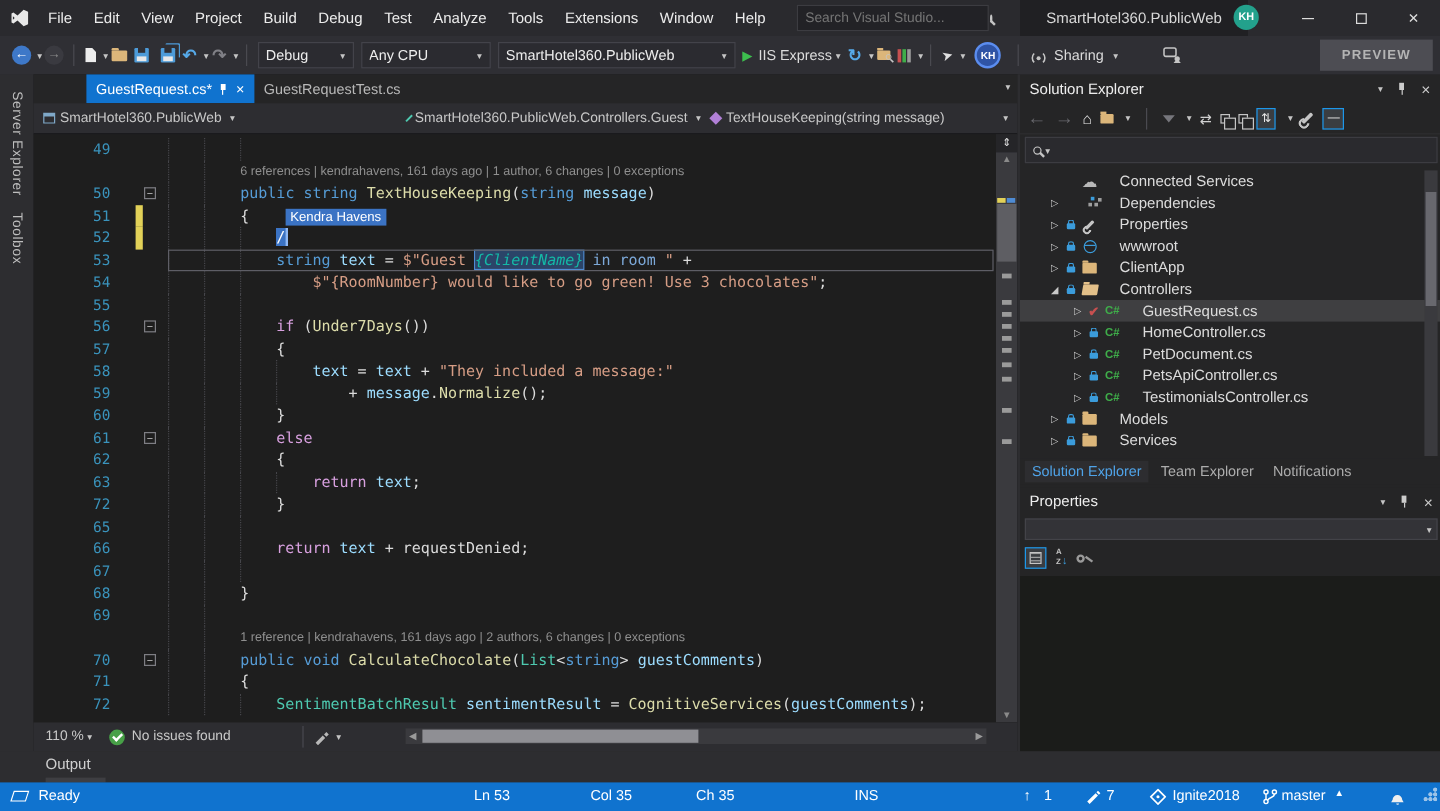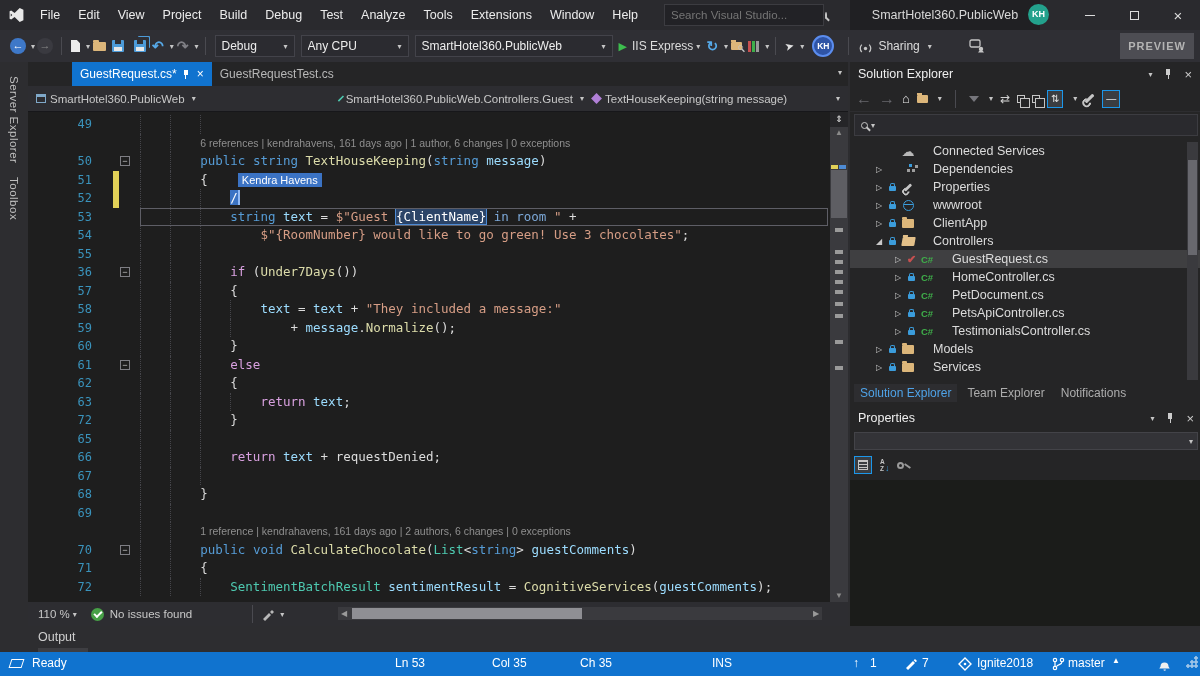--- a/index.html
+++ b/index.html
@@ -40,21 +40,21 @@
   .combo .lbl { flex:1; white-space:nowrap; overflow:hidden; }
   .play { color:#3DBE4E; font-size:11px; margin-right:5px; }
   .glyph-refresh { color:#56A9E8; font-size:14px; font-weight:bold; }
   .mag { width:7px; height:7px; border:1.5px solid #C5C5C5; border-radius:50%; position:relative; display:inline-block; }
   .mag::after { content:""; position:absolute; width:5px; height:1.5px; background:#C5C5C5; transform:rotate(45deg); right:-4px; bottom:-2px; }
   .minifolder { width:11px; height:8px; background:#DCB67A; border-radius:1px; position:relative; }
   .minifolder::before { content:""; position:absolute; top:-2px; left:0; width:5px; height:2px; background:#DCB67A; }
   .cols-ico { display:flex; gap:1px; }
   .cols-ico i { width:3px; height:11px; display:block; }
   #kh-toolbar { width:22px; height:22px; background:#2F54A5; border:2px solid #5B8DEF; font-size:8.5px; line-height:18px; margin:0 8px; }
-  .preview-btn { position:absolute; right:6px; top:3px; width:74px; height:26px; background:#4D4D53; color:#B4B4B4; font-size:11px; font-weight:bold; letter-spacing:1px; text-align:center; line-height:26px; }
+  .preview-btn { position:absolute; right:6px; top:3px; width:94px; height:26px; background:#4D4D53; color:#B4B4B4; font-size:11px; font-weight:bold; letter-spacing:1px; text-align:center; line-height:26px; }
   .ptr-ico { color:#E0E0E0; font-size:11px; transform:rotate(-15deg); }
 
   
   #leftrail { position:absolute; left:0; top:62px; width:28px; height:566px; background:#2D2D30; }
   .vtab { writing-mode:vertical-rl; color:#BEBEBE; font-size:11.5px; margin:14px 0 0 8px; letter-spacing:.5px; }
 
   
   #editor { position:absolute; left:28px; top:62px; width:820px; height:564px; background:#1E1E1E; }
   #tabs { position:absolute; left:0; top:0; width:820px; height:24px; background:#252526; display:flex;padding-left:44px; }
   .etab { height:24px; display:flex; align-items:center; padding:0 8px; font-size:12px; color:#B8B8B8; }
@@ -78,21 +78,21 @@
   .crow { position:relative; display:flex; height:18.5px; line-height:18.5px; white-space:pre; }
   .lnum { width:64px; text-align:right; color:#3A93BC; font-family:"DejaVu Sans Mono",monospace; font-size:12px; flex:none; }
   .lfold { width:48px; flex:none; position:relative; }
   .foldbox { position:absolute; left:28px; top:4px; width:10px; height:10px; border:1px solid #7E7E84; color:#C8C8C8; font-size:9px; line-height:8px; text-align:center; background:#1E1E1E; }
   .lbody { flex:1; font-family:"DejaVu Sans Mono",monospace; font-size:12.5px; color:#DCDCDC; white-space:pre; }
   .guide { display:inline-block; width:4ch; height:18.5px; vertical-align:top; border-left:1px dotted #45454A; }
   .codelens { font-family:"Liberation Sans",sans-serif; font-size:10.5px; color:#8F8F8F; vertical-align:top;margin-top:41px; }
   .seg-k { color:#569CD6; } .seg-c { color:#D8A0DF; } .seg-t { color:#4EC9B0; }
   .seg-m { color:#DCDCAA; } .seg-v { color:#9CDCFE; } .seg-s { color:#D69D85; }
   .seg-p { color:#DCDCDC; } .seg-kb { color:#7CA8D8; }
-  .seg-hl { color:#ffffff; background:rgba(59,115,196,.45); outline:1px solid #4E8BD4; }
+  .seg-hl { color:#14b8a6; background:rgba(59,115,196,.45); outline:1px solid #4E8BD4;font-style:italic; }
   .seg-tag { font-family:"Liberation Sans",sans-serif; font-size:11px; background:#3B73C4; color:#fff; padding:1px 4px; }
   .seg-sel { background:#3B73C4; color:#fff; border-right:2px solid #8FB8F4; }
   .crow.boxed .lbody { outline:1px solid #5E5E66; outline-offset:-1px; }
   .chbar { position:absolute; left:85px; top:0; width:6px; height:100%; background:#E2D158; }
 
   
   #vscroll { position:absolute; right:0; top:0; width:18px; height:490px; background:#3A3A3E; }
   #vscroll .split { position:absolute; top:-0px; left:0; width:18px; height:15px; background:#252528; color:#E8E8E8; font-size:9px; text-align:center; line-height:15px; }
   #vscroll .arr { position:absolute; left:0; width:18px; color:#8A8A8A; font-size:8px; text-align:center; }
   .vthumb { position:absolute; left:1px; width:16px; background:rgba(140,140,145,.45); }
@@ -335,21 +335,21 @@
     <div id="code">
       <div id="rows">
           <div class="crow"><span class="lnum">49</span><span class="lfold"></span><span class="lbody"><span class="guide"></span><span class="guide"></span><span class="guide"></span></span></div>
           <div class="crow"><span class="lnum"></span><span class="lfold"></span><span class="lbody"><span class="guide"></span><span class="guide"></span><span class="codelens">6 references | kendrahavens, 161 days ago | 1 author, 6 changes | 0 exceptions</span></span></div>
           <div class="crow"><span class="lnum">50</span><span class="lfold"><span class="foldbox">−</span></span><span class="lbody"><span class="guide"></span><span class="guide"></span><span class="seg-k">public </span><span class="seg-k">string </span><span class="seg-m">TextHouseKeeping</span><span class="seg-p">(</span><span class="seg-k">string</span><span class="seg-p"> </span><span class="seg-v">message</span><span class="seg-p">)</span></span></div>
           <div class="crow"><span class="chbar"></span><span class="lnum">51</span><span class="lfold"></span><span class="lbody"><span class="guide"></span><span class="guide"></span><span class="seg-p">{</span><span class="seg-p">    </span><span class="seg-tag">Kendra Havens</span></span></div>
           <div class="crow"><span class="chbar"></span><span class="lnum">52</span><span class="lfold"></span><span class="lbody"><span class="guide"></span><span class="guide"></span><span class="guide"></span><span class="seg-sel">/</span></span></div>
           <div class="crow boxed"><span class="lnum">53</span><span class="lfold"></span><span class="lbody"><span class="guide"></span><span class="guide"></span><span class="guide"></span><span class="seg-k">string</span><span class="seg-p"> </span><span class="seg-v">text</span><span class="seg-p"> = </span><span class="seg-s">$"Guest </span><span class="seg-hl">{ClientName}</span><span class="seg-kb"> in room </span><span class="seg-s">" </span><span class="seg-p">+</span></span></div>
           <div class="crow"><span class="lnum">54</span><span class="lfold"></span><span class="lbody"><span class="guide"></span><span class="guide"></span><span class="guide"></span><span class="seg-p">    </span><span class="seg-s">$"{RoomNumber} would like to go green! Use 3 chocolates"</span><span class="seg-p">;</span></span></div>
           <div class="crow"><span class="lnum">55</span><span class="lfold"></span><span class="lbody"><span class="guide"></span><span class="guide"></span><span class="guide"></span></span></div>
-          <div class="crow"><span class="lnum">36</span><span class="lfold"><span class="foldbox">−</span></span><span class="lbody"><span class="guide"></span><span class="guide"></span><span class="guide"></span><span class="seg-c">if </span><span class="seg-p">(</span><span class="seg-m">Under7Days</span><span class="seg-p">())</span></span></div>
+          <div class="crow"><span class="lnum">56</span><span class="lfold"><span class="foldbox">−</span></span><span class="lbody"><span class="guide"></span><span class="guide"></span><span class="guide"></span><span class="seg-c">if </span><span class="seg-p">(</span><span class="seg-m">Under7Days</span><span class="seg-p">())</span></span></div>
           <div class="crow"><span class="lnum">57</span><span class="lfold"></span><span class="lbody"><span class="guide"></span><span class="guide"></span><span class="guide"></span><span class="seg-p">{</span></span></div>
           <div class="crow"><span class="lnum">58</span><span class="lfold"></span><span class="lbody"><span class="guide"></span><span class="guide"></span><span class="guide"></span><span class="guide"></span><span class="seg-v">text</span><span class="seg-p"> = </span><span class="seg-v">text</span><span class="seg-p"> + </span><span class="seg-s">"They included a message:"</span></span></div>
           <div class="crow"><span class="lnum">59</span><span class="lfold"></span><span class="lbody"><span class="guide"></span><span class="guide"></span><span class="guide"></span><span class="guide"></span><span class="seg-p">    + </span><span class="seg-v">message</span><span class="seg-p">.</span><span class="seg-m">Normalize</span><span class="seg-p">();</span></span></div>
           <div class="crow"><span class="lnum">60</span><span class="lfold"></span><span class="lbody"><span class="guide"></span><span class="guide"></span><span class="guide"></span><span class="seg-p">}</span></span></div>
           <div class="crow"><span class="lnum">61</span><span class="lfold"><span class="foldbox">−</span></span><span class="lbody"><span class="guide"></span><span class="guide"></span><span class="guide"></span><span class="seg-c">else</span></span></div>
           <div class="crow"><span class="lnum">62</span><span class="lfold"></span><span class="lbody"><span class="guide"></span><span class="guide"></span><span class="guide"></span><span class="seg-p">{</span></span></div>
           <div class="crow"><span class="lnum">63</span><span class="lfold"></span><span class="lbody"><span class="guide"></span><span class="guide"></span><span class="guide"></span><span class="guide"></span><span class="seg-c">return </span><span class="seg-v">text</span><span class="seg-p">;</span></span></div>
           <div class="crow"><span class="lnum">72</span><span class="lfold"></span><span class="lbody"><span class="guide"></span><span class="guide"></span><span class="guide"></span><span class="seg-p">}</span></span></div>
           <div class="crow"><span class="lnum">65</span><span class="lfold"></span><span class="lbody"><span class="guide"></span><span class="guide"></span><span class="guide"></span></span></div>
           <div class="crow"><span class="lnum">66</span><span class="lfold"></span><span class="lbody"><span class="guide"></span><span class="guide"></span><span class="guide"></span><span class="seg-c">return </span><span class="seg-v">text</span><span class="seg-p"> + requestDenied;</span></span></div>

